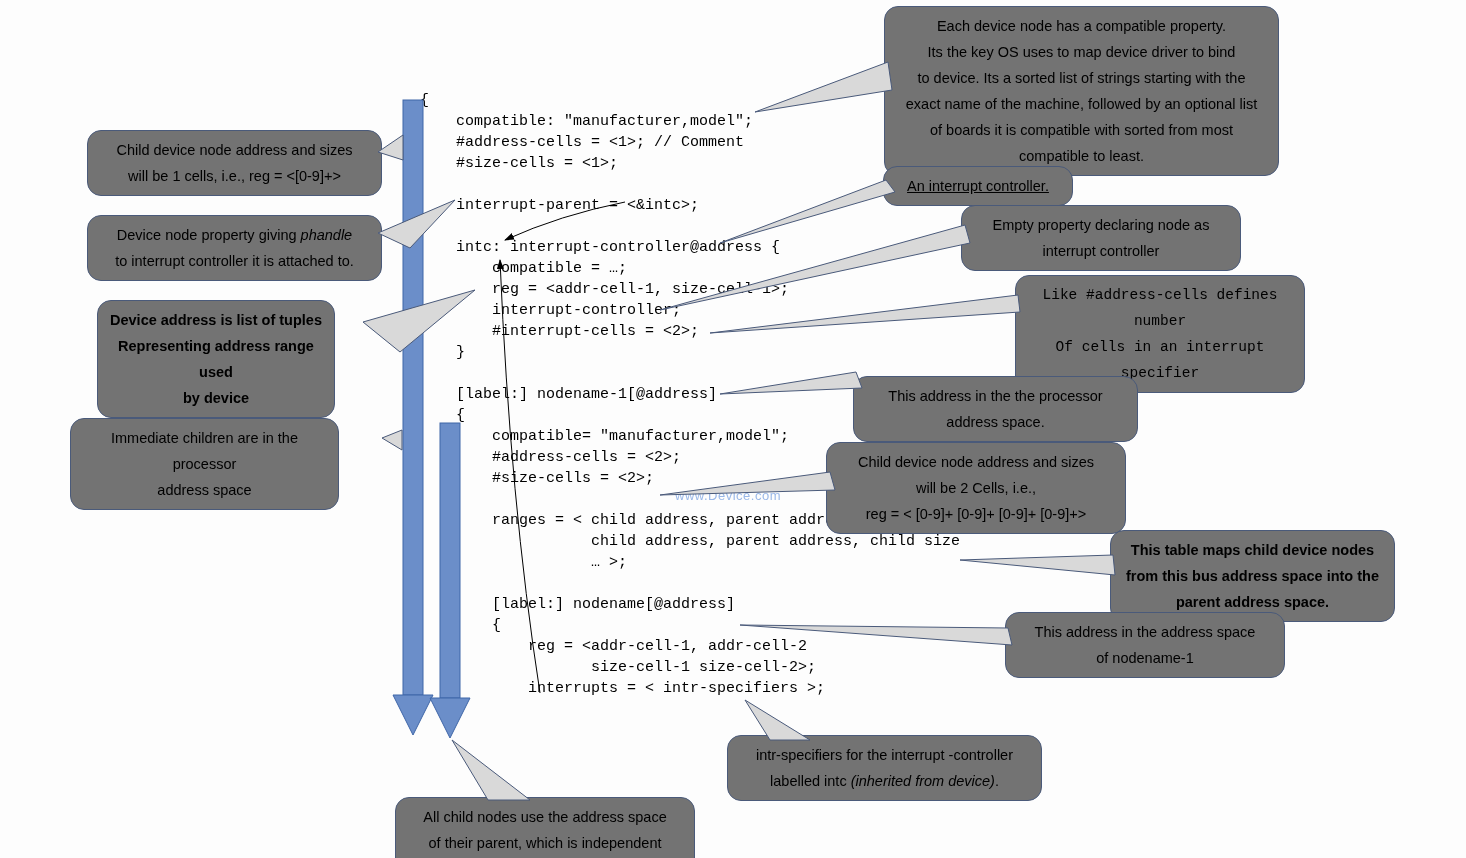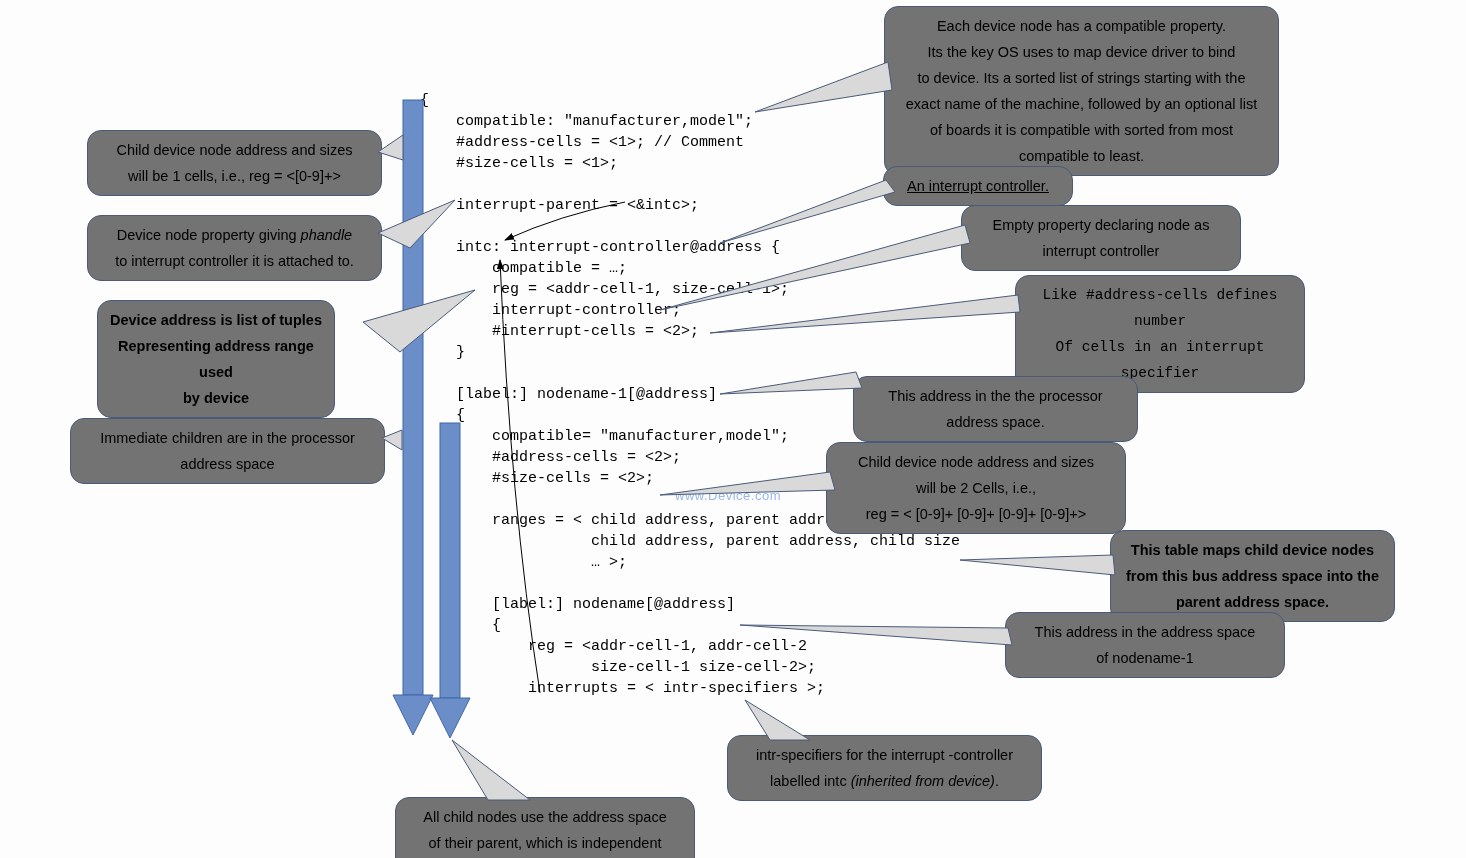--- a/index.html
+++ b/index.html
@@ -91,21 +91,21 @@
 </div>
 
 <div class="callout" style="left:87px; top:215px; width:295px;">
   <span>Device node property giving </span><span class="italic">phandle</span><span><br>to interrupt controller it is attached to.</span>
 </div>
 
 <div class="callout" style="left:97px; top:300px; width:238px;font-weight:bold;">
   <span>Device address is list of tuples<br>Representing address range used<br>by device</span>
 </div>
 
-<div class="callout" style="left:70px; top:418px; width:315px;">
+<div class="callout" style="left:70px; top:418px; width:269px;">
   <span>Immediate children are in the processor<br>address space</span>
 </div>
 
 <div class="callout" style="left:884px; top:6px; width:395px;">
   <span>Each device node has a compatible property.<br>Its the key OS uses to map device driver to bind<br>to device. Its a sorted list of strings starting with the<br>exact name of the machine, followed by an optional list<br>of boards it is compatible with sorted from most<br>compatible to least.</span>
 </div>
 
 <div class="callout" style="left:883px; top:166px; width:190px;text-decoration:underline;">
   <span>An interrupt controller.</span>
 </div>

